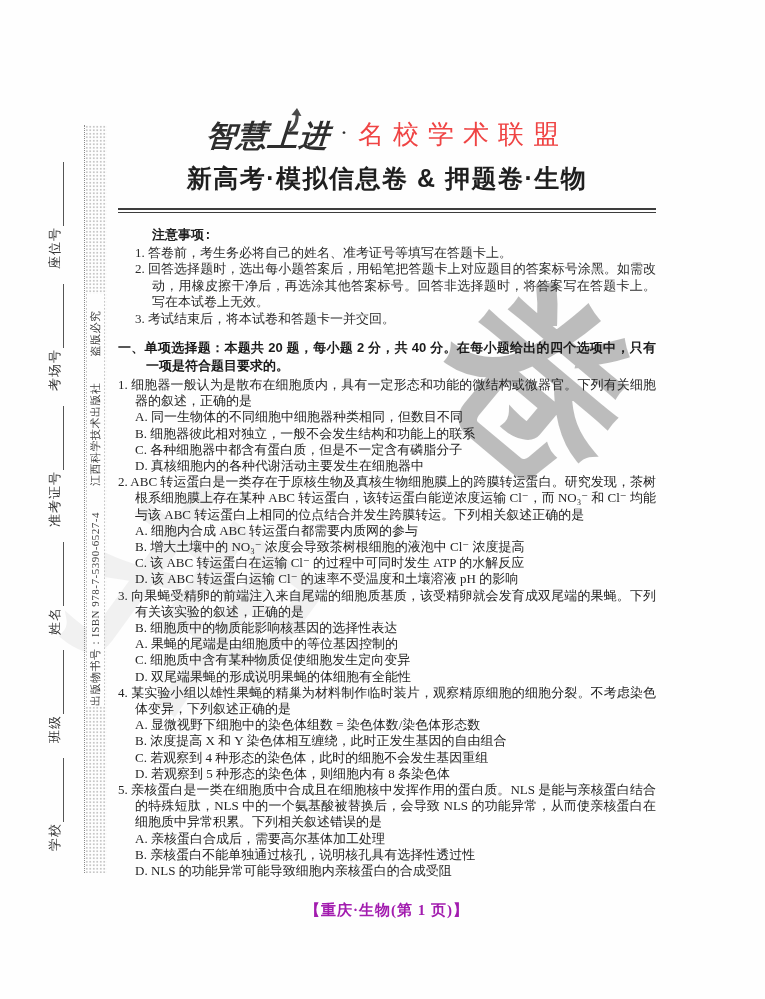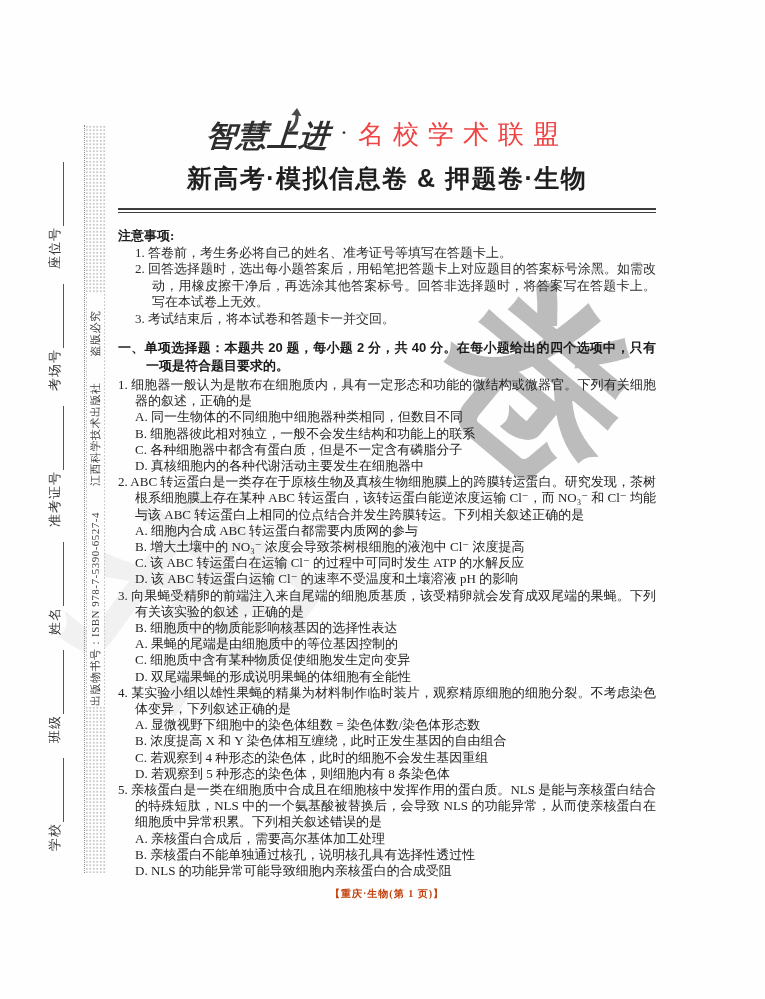--- a/index.html
+++ b/index.html
@@ -48,34 +48,34 @@
   .logo-arrow{position:absolute;right:26px;top:-9px;width:18px;height:26px;}
   .brand-sep{font-size:24px;color:#2e2e2e;margin:0 10px;vertical-align:6px;}
   .brand-suffix{font-size:26px;color:#ef4444;letter-spacing:9px;vertical-align:3px;}
   .paper-title{
     margin:2px 0 0 0;text-align:center;font-size:25px;font-weight:bold;color:#1f1f1f;
     letter-spacing:1.5px;font-family:"Liberation Sans","DejaVu Sans",sans-serif;height:38px;
   }
   .title-divider{margin-top:8px;height:2px;border-top:2px solid #3d3d3d;border-bottom:1px solid #3d3d3d;}
   
   .notice{margin-top:15px;font-size:13px;line-height:16.5px;}
-  .notice-heading{font-weight:bold;font-family:Liberation Serif, serif;color:#1f1f1f;}
+  .notice-heading{font-weight:bold;font-family:Liberation Mono, monospace;color:#1f1f1f;margin-left:34px;}
   .notice-item{padding-left:34px;text-indent:-17px;text-align:justify;color:#2b2b2b;}
   
   .section-heading{
     margin-top:12px;font-size:13px;line-height:17.5px;font-weight:bold;color:#1a1a1a;
     font-family:"Liberation Sans","DejaVu Sans",sans-serif;
     padding-left:28px;text-indent:-28px;text-align:justify;
   }
   .questions{margin-top:3px;font-size:13px;line-height:16.2px;color:#242424;}
   .question{margin:0;}
   .stem{padding-left:17px;text-indent:-17px;text-align:justify;}
   .option{padding-left:17px;}
   .page-footer{
-    margin-top:8px;text-align:center;font-size:10px;font-weight:bold;color:#c2410c;
+    margin-top:22px;text-align:center;font-size:15px;font-weight:bold;color:#a21caf;
     letter-spacing:1px;
   }
 </style>
 </head>
 <body>
 
 <div class="page">
 
   <div class="wm wm-ya">押</div>
   <div class="wm wm-juan">卷</div>

